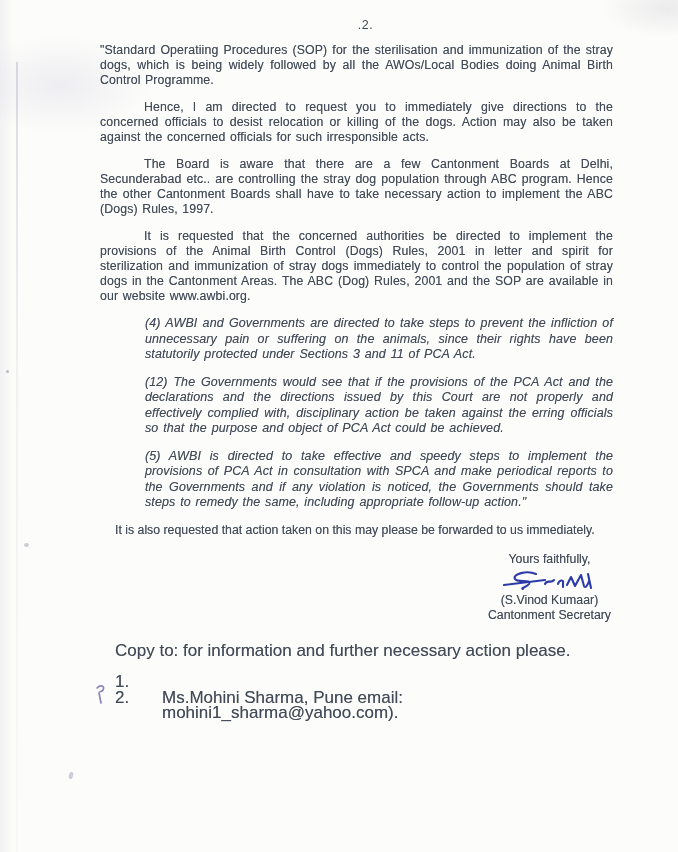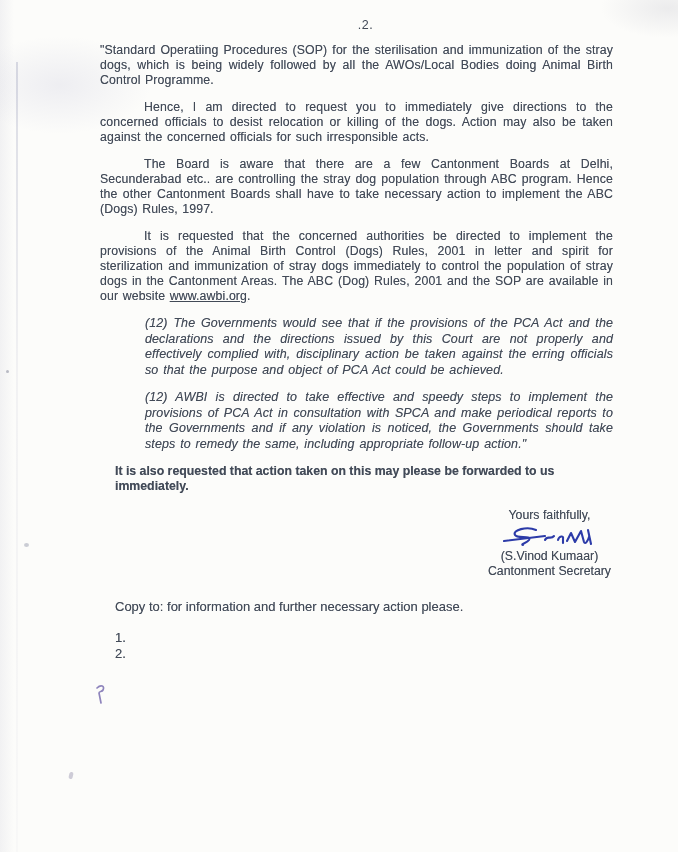--- a/index.html
+++ b/index.html
@@ -31,33 +31,32 @@
     text-shadow:0 0 0.3px rgba(62,72,92,0.55);
   }
   .indent1{text-indent:44px;}
   .indent2{text-indent:92px;}
   .supreme{margin-bottom:7px;}
   p.quote{
     margin:0 0 12px 45px;font-size:12.5px;line-height:15.5px;
     font-style:italic;text-align:justify;letter-spacing:0.1px;word-spacing:1.2px;
     text-shadow:0 0 0.3px rgba(62,72,92,0.5);
   }
-  .weblink{text-decoration:underline;}
+  .weblink{}
   .request-line{
     margin:2px 0 0 15px;font-size:12.3px;line-height:15px;text-align:left;
     text-shadow:0 0 0.3px rgba(62,72,92,0.55);
-    font-weight:bold;
   }
   .closing{
     width:fit-content;margin:14px 2px 4px auto;text-align:center;
     font-size:12.3px;line-height:15px;
     text-shadow:0 0 0.3px rgba(62,72,92,0.55);
   }
   .signature-svg{display:block;margin:1px auto -2px auto;}
-  .copy-block{margin:20px 0 0 15px;font-size:13px;line-height:15px;
+  .copy-block{margin:20px 0 0 15px;font-size:17px;line-height:15px;
     text-shadow:0 0 0.3px rgba(62,72,92,0.55);}
   .copy-list{margin-top:16px;}
   .copy-row{display:flex;margin-bottom:1px;}
   .copy-num{width:47px;flex:0 0 47px;}
   .pen-mark{position:absolute;left:93px;top:683px;pointer-events:none;}
   .tiny-mark{position:absolute;left:69px;top:772px;width:4px;height:7px;
     background:rgba(120,115,150,0.35);border-radius:2px;transform:rotate(14deg);pointer-events:none;}
 </style>
 </head>
 <body style="color: rgb(66, 74, 87);">
@@ -75,22 +74,23 @@
 
   <p class="para indent1">Hence, I am directed to request you to immediately give directions to the concerned officials to desist relocation or killing of the dogs. Action may also be taken against the concerned officials for such irresponsible acts.</p>
 
   <p class="para indent1">The Board is aware that there are a few Cantonment Boards at Delhi, Secunderabad etc.. are controlling the stray dog population through ABC program. Hence the other Cantonment Boards shall have to take necessary action to implement the ABC (Dogs) Rules, 1997.</p>
 
   <p class="para indent1">
     <span>It is requested that the concerned authorities be directed to implement the provisions of the Animal Birth Control (Dogs) Rules, 2001 in letter and spirit for sterilization and immunization of stray dogs immediately to control the population of stray dogs in the Cantonment Areas. The ABC (Dog) Rules, 2001 and the SOP are available in our website </span><span class="weblink">www.awbi.org</span><span>.</span>
   </p>
 
 
+  <p class="quote">(4) AWBI and Governments are directed to take steps to prevent the infliction of unnecessary pain or suffering on the animals, since their rights have been statutorily protected under Sections 3 and 11 of PCA Act.</p>
   <p class="quote">(12) The Governments would see that if the provisions of the PCA Act and the declarations and the directions issued by this Court are not properly and effectively complied with, disciplinary action be taken against the erring officials so that the purpose and object of PCA Act could be achieved.</p>
-  <p class="quote">(12) AWBI is directed to take effective and speedy steps to implement the provisions of PCA Act in consultation with SPCA and make periodical reports to the Governments and if any violation is noticed, the Governments should take steps to remedy the same, including appropriate follow-up action."</p>
+  <p class="quote">(5) AWBI is directed to take effective and speedy steps to implement the provisions of PCA Act in consultation with SPCA and make periodical reports to the Governments and if any violation is noticed, the Governments should take steps to remedy the same, including appropriate follow-up action."</p>
 
   <p class="request-line">It is also requested that action taken on this may please be forwarded to us immediately.</p>
 
   <div class="closing">
     <div>Yours faithfully,</div>
     <svg class="signature-svg" width="98" height="27" viewBox="0 0 98 27">
       <g fill="none" stroke="var(--ink)" stroke-width="2.1" stroke-linecap="round" stroke-linejoin="round">
         <path d="M36 6 C 27 2, 12 6, 15 11 C 17 15, 32 11, 29 16 C 27 19, 20 20, 23 21"></path>
         <path d="M4 17 L 45 12"></path>
         <path d="M45 16 C 47 11, 51 16, 54 12"></path>
@@ -104,20 +104,21 @@
   </div>
 
   <div class="copy-block">
     <div>Copy to: for information and further necessary action please.</div>
     <div class="copy-list">
       <div class="copy-row">
         <span class="copy-num">1.</span>
       </div>
       <div class="copy-row">
         <span class="copy-num">2.</span>
+        <span>Ms.Mohini Sharma, Pune email: mohini1_sharma@yahoo.com).</span>
       </div>
     </div>
   </div>
 
 </div>
 
 <svg class="pen-mark" width="16" height="24" viewBox="0 0 16 24">
   <path d="M4 5 C 8 1, 12 3, 10 7 C 9 9, 6 8, 6 10 L 8 20" fill="none" stroke="#7a6fb0" stroke-width="1.7" stroke-linecap="round" opacity="0.85"></path>
 </svg>
 

